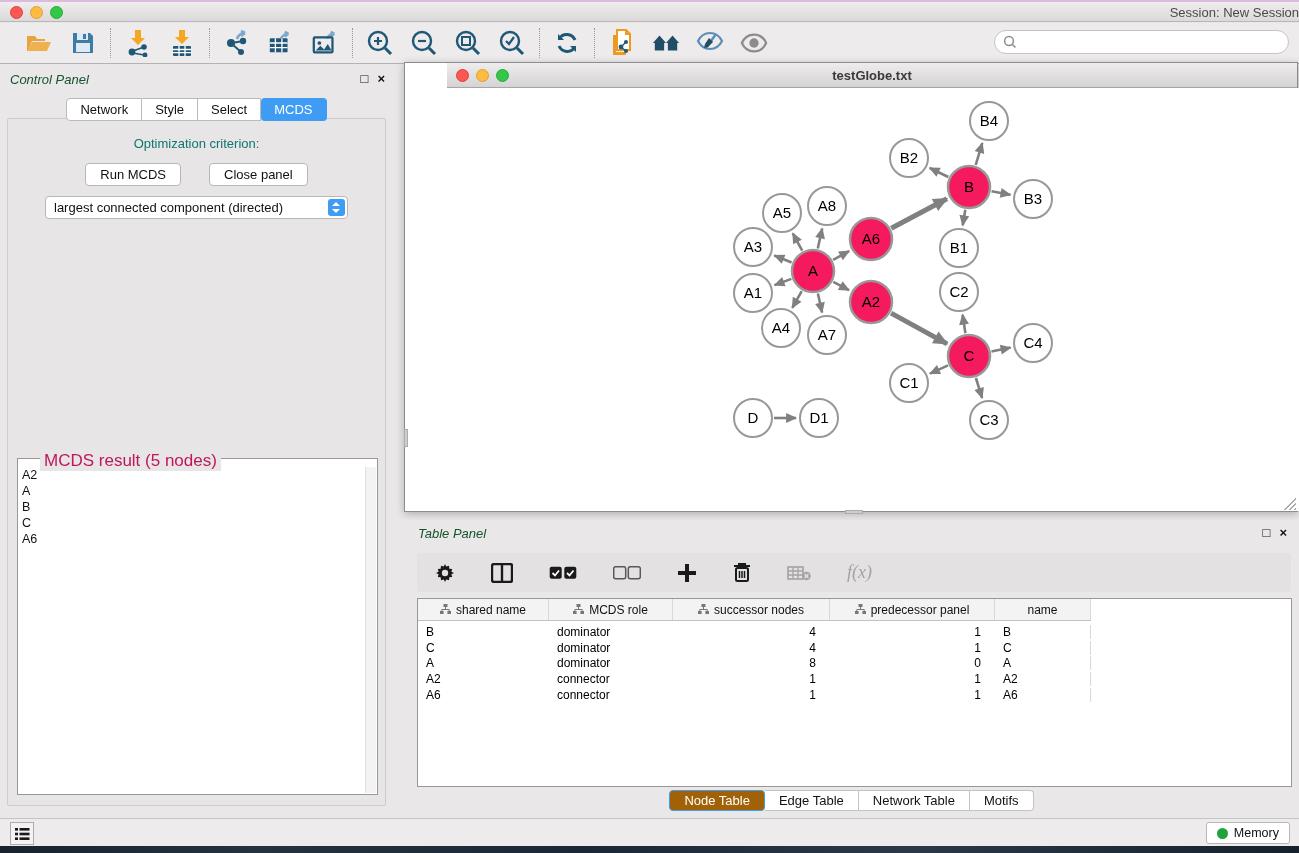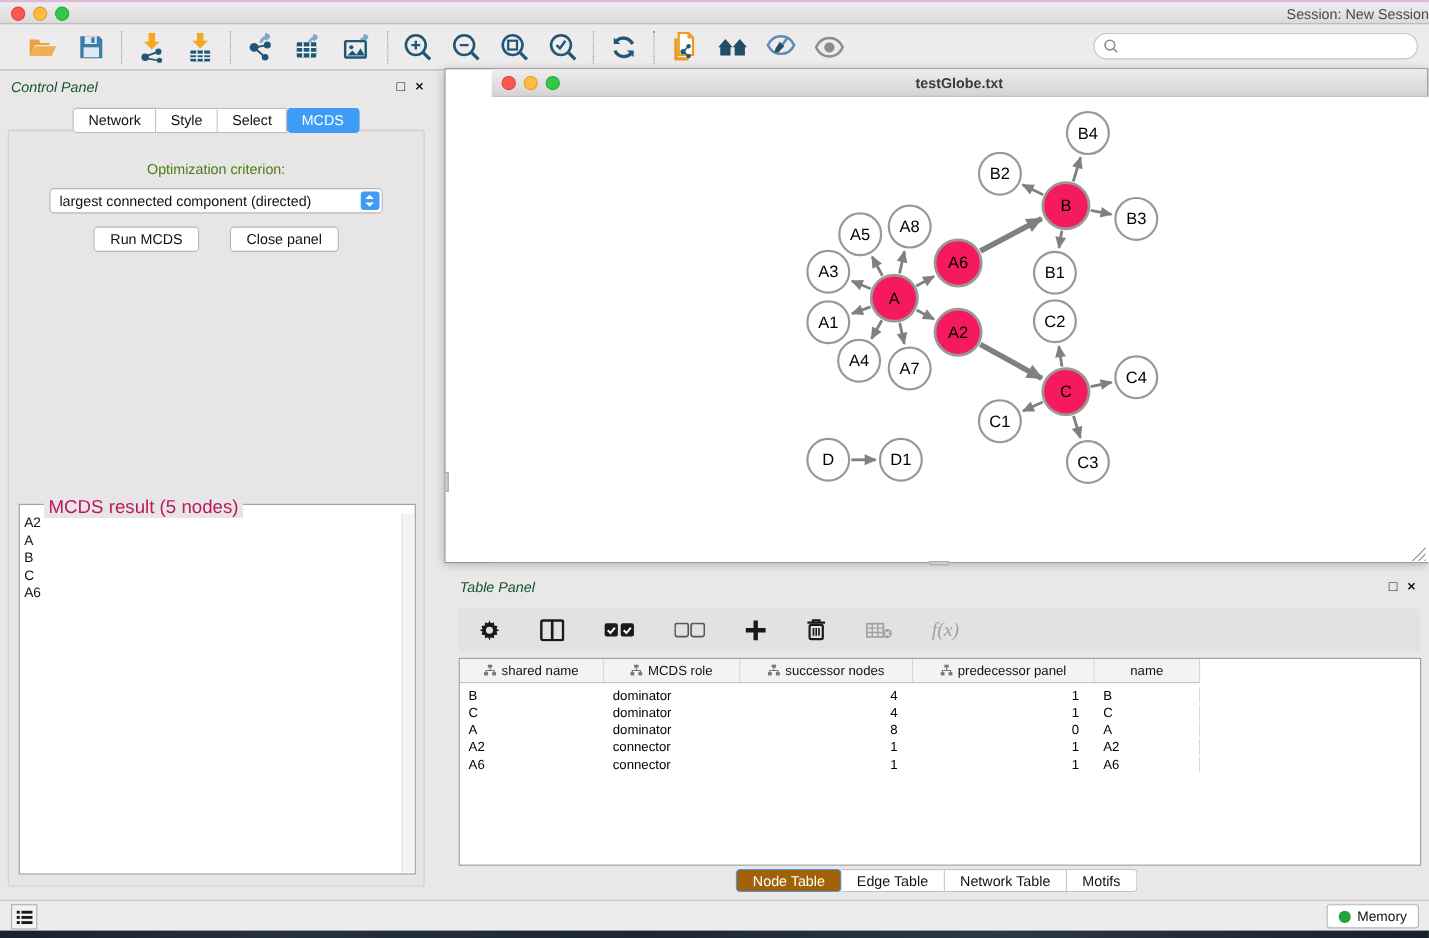--- a/index.html
+++ b/index.html
@@ -38,21 +38,21 @@
   .panel-btns { position:absolute; right:6px; top:5px; display:flex; gap:9px;
     font-size:13px; color:#111; }
   .panel-btns span { cursor:default; }
   #cp-tabs { display:flex; justify-content:center; margin-top:6px; position:relative; z-index:2; }
   .seg { font-size:13px; padding:3px 13px; background:#FFFFFF; border:1px solid #BCB9BA;
     border-left:none; color:#111; }
   .seg:first-child { border-left:1px solid #BCB9BA; border-radius:4px 0 0 4px; }
   .seg.active { background:#3E9CF4; color:#FFFFFF; border-color:#3E9CF4; border-radius:4px; }
   #cp-body { position:absolute; left:5px; top:52px; width:379px; height:688px;
     background:#E7E5E6; border:1px solid #CFCCCD; border-radius:2px; }
-  #opt-label { text-align:center; margin-top:27px; font-size:13px; color:#4d7c0f; }
+  #opt-label { text-align:center; margin-top:17px; font-size:13px; color:#0f766e; }
   #opt-select { position:relative; margin:10px auto 0; width:303px; height:23px;
     background:#FFFFFF; border:1px solid #B9B6B7; border-radius:4px;
     font-size:13px; color:#111; line-height:21px; padding-left:8px; }
   #opt-stepper { position:absolute; right:2px; top:2px; width:17px; height:17px;
     background:#3E9CF4; border-radius:3px; }
   #opt-stepper:before, #opt-stepper:after { content:""; position:absolute; left:4px;
     border-left:4.5px solid transparent; border-right:4.5px solid transparent; }
   #opt-stepper:before { top:3px; border-bottom:4px solid #fff; }
   #opt-stepper:after { bottom:3px; border-top:4px solid #fff; }
   #cp-buttons { display:flex; justify-content:center; gap:28px; margin-top:12px; }
@@ -300,27 +300,27 @@
     </span>
   </div>
   <div id="cp-tabs">
     <span class="seg">Network</span>
     <span class="seg">Style</span>
     <span class="seg">Select</span>
     <span class="seg active">MCDS</span>
   </div>
   <div id="cp-body">
     <div id="opt-label">Optimization criterion:</div>
+    <div id="cp-buttons">
+      <button class="cp-btn">Run MCDS</button>
+      <button class="cp-btn">Close panel</button>
+    </div>
     <div id="opt-select">
       <span>largest connected component (directed)</span>
       <span id="opt-stepper"></span>
-    </div>
-    <div id="cp-buttons">
-      <button class="cp-btn">Run MCDS</button>
-      <button class="cp-btn">Close panel</button>
     </div>
     <div id="mcds-box">
       <span id="mcds-legend">MCDS result (5 nodes)</span>
       <div id="mcds-list">
         <div>A2</div>
         <div>A</div>
         <div>B</div>
         <div>C</div>
         <div>A6</div>
       </div>

